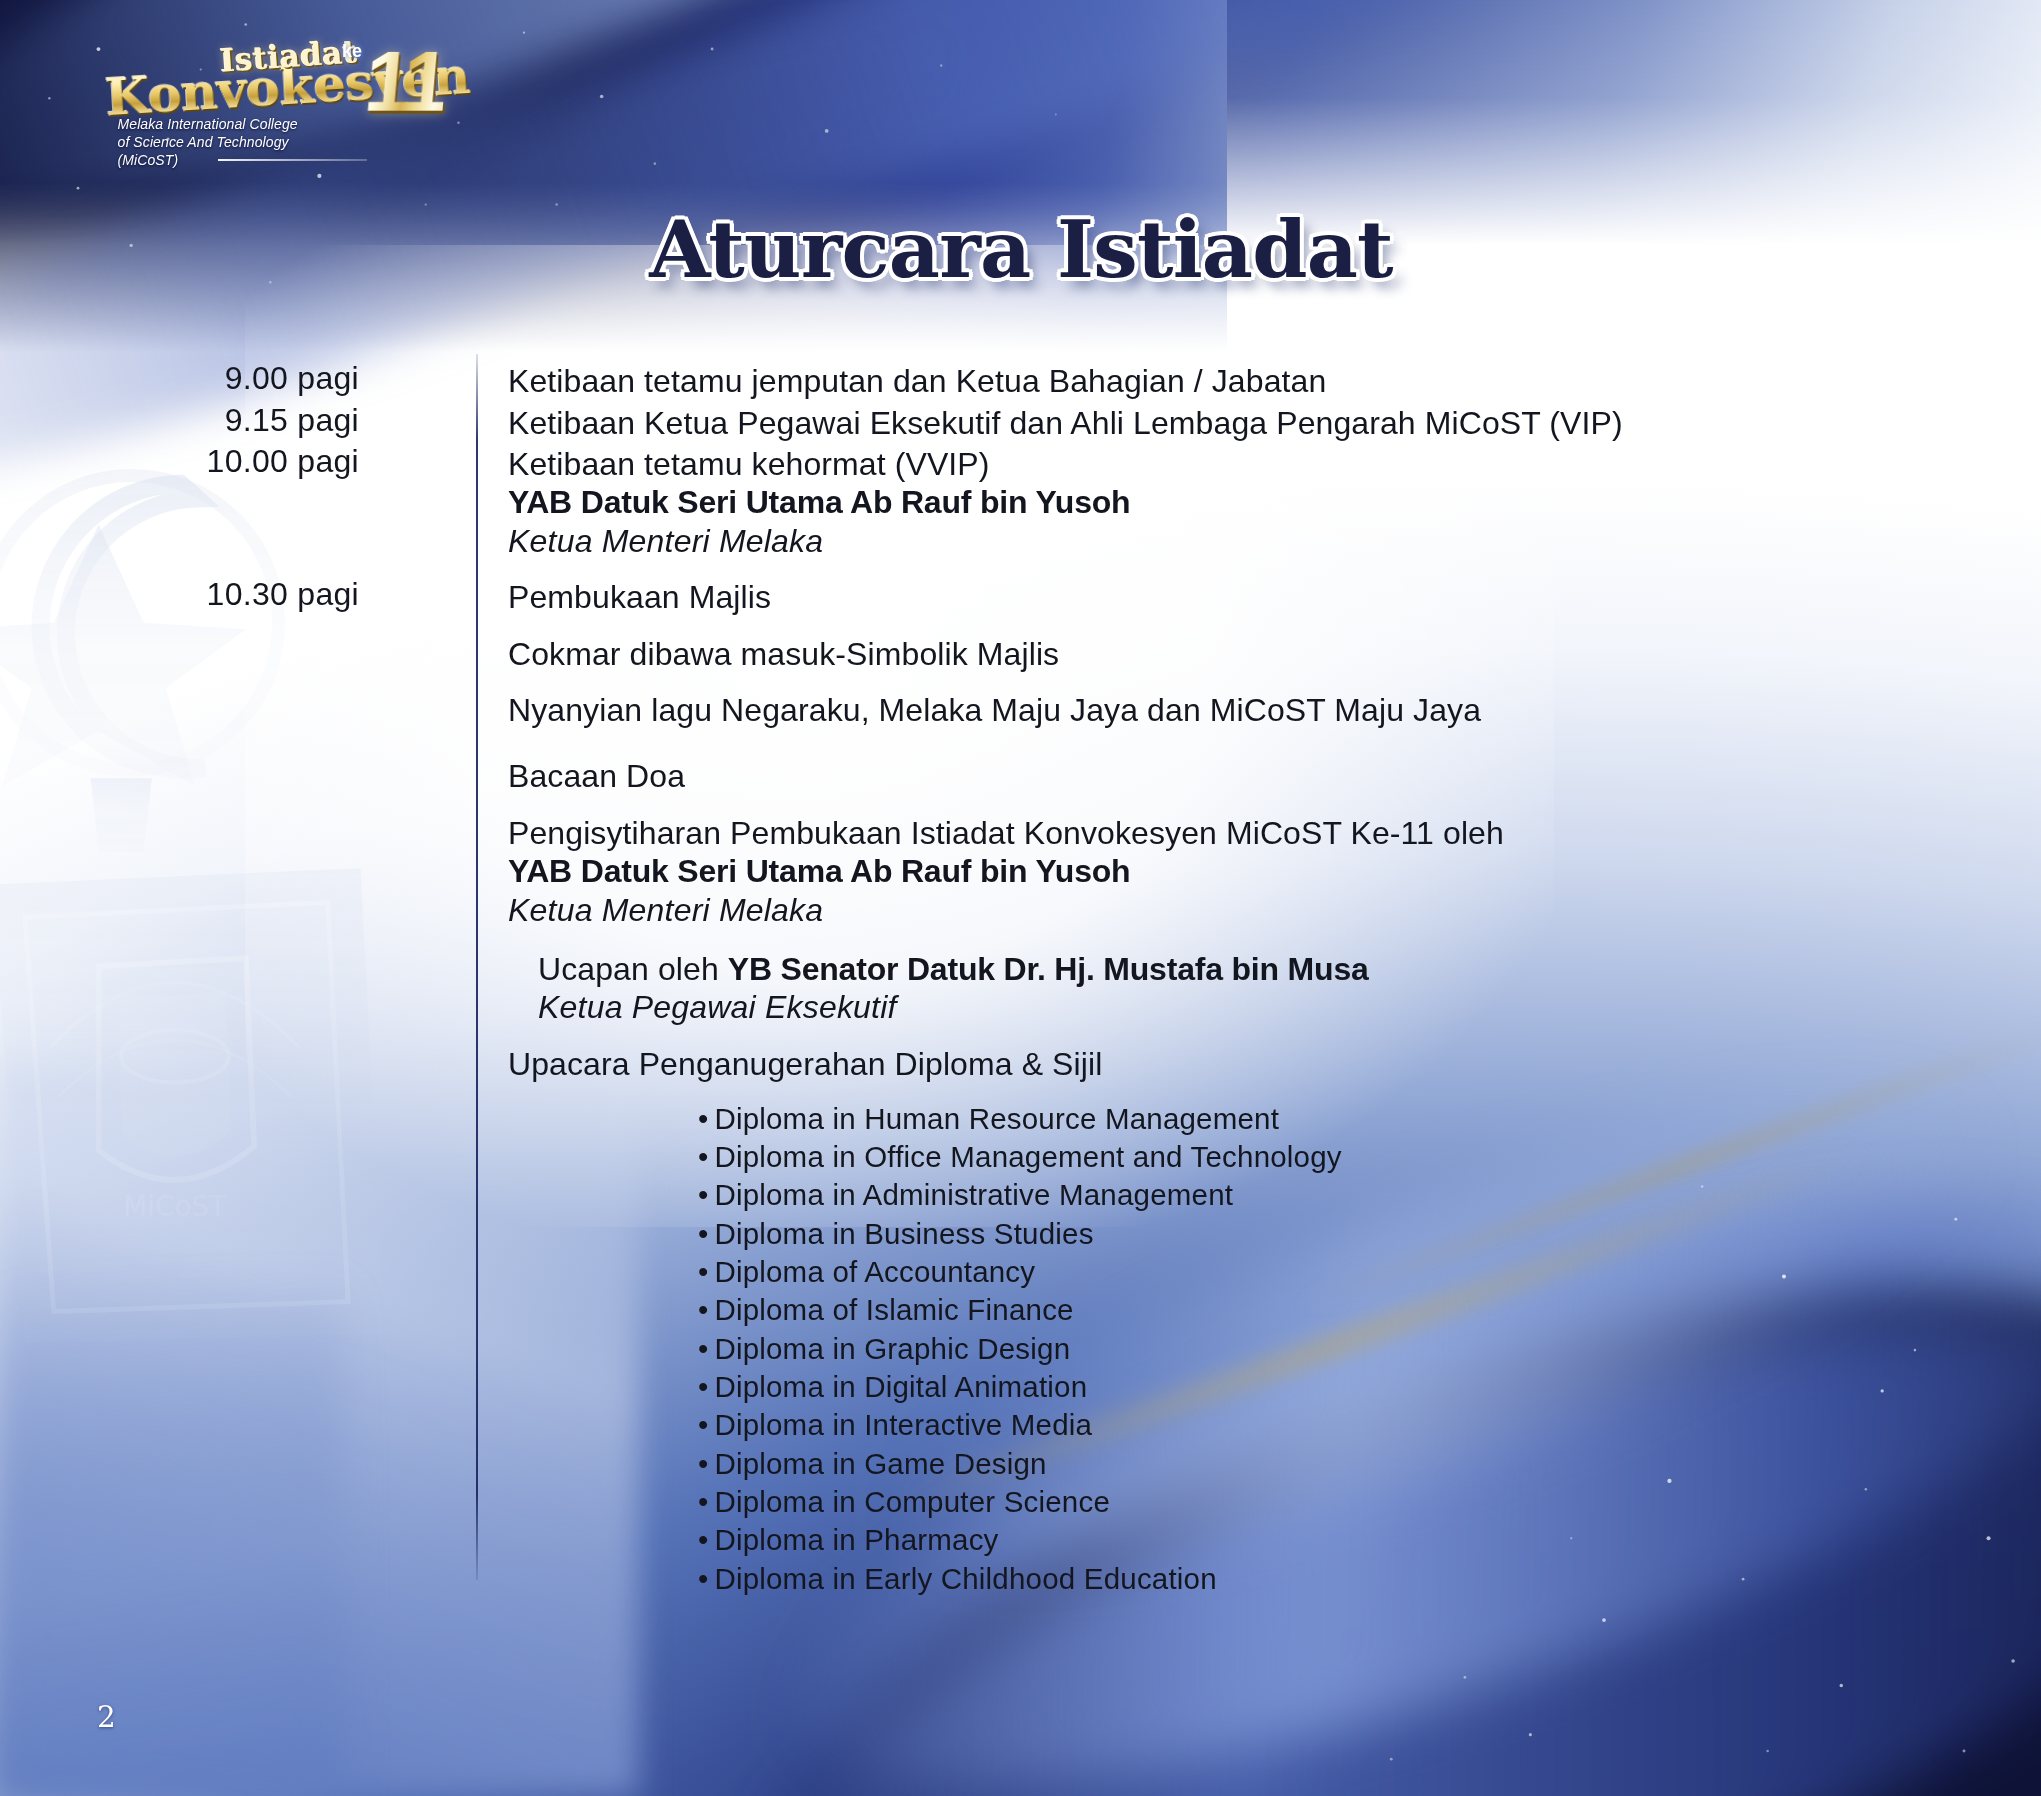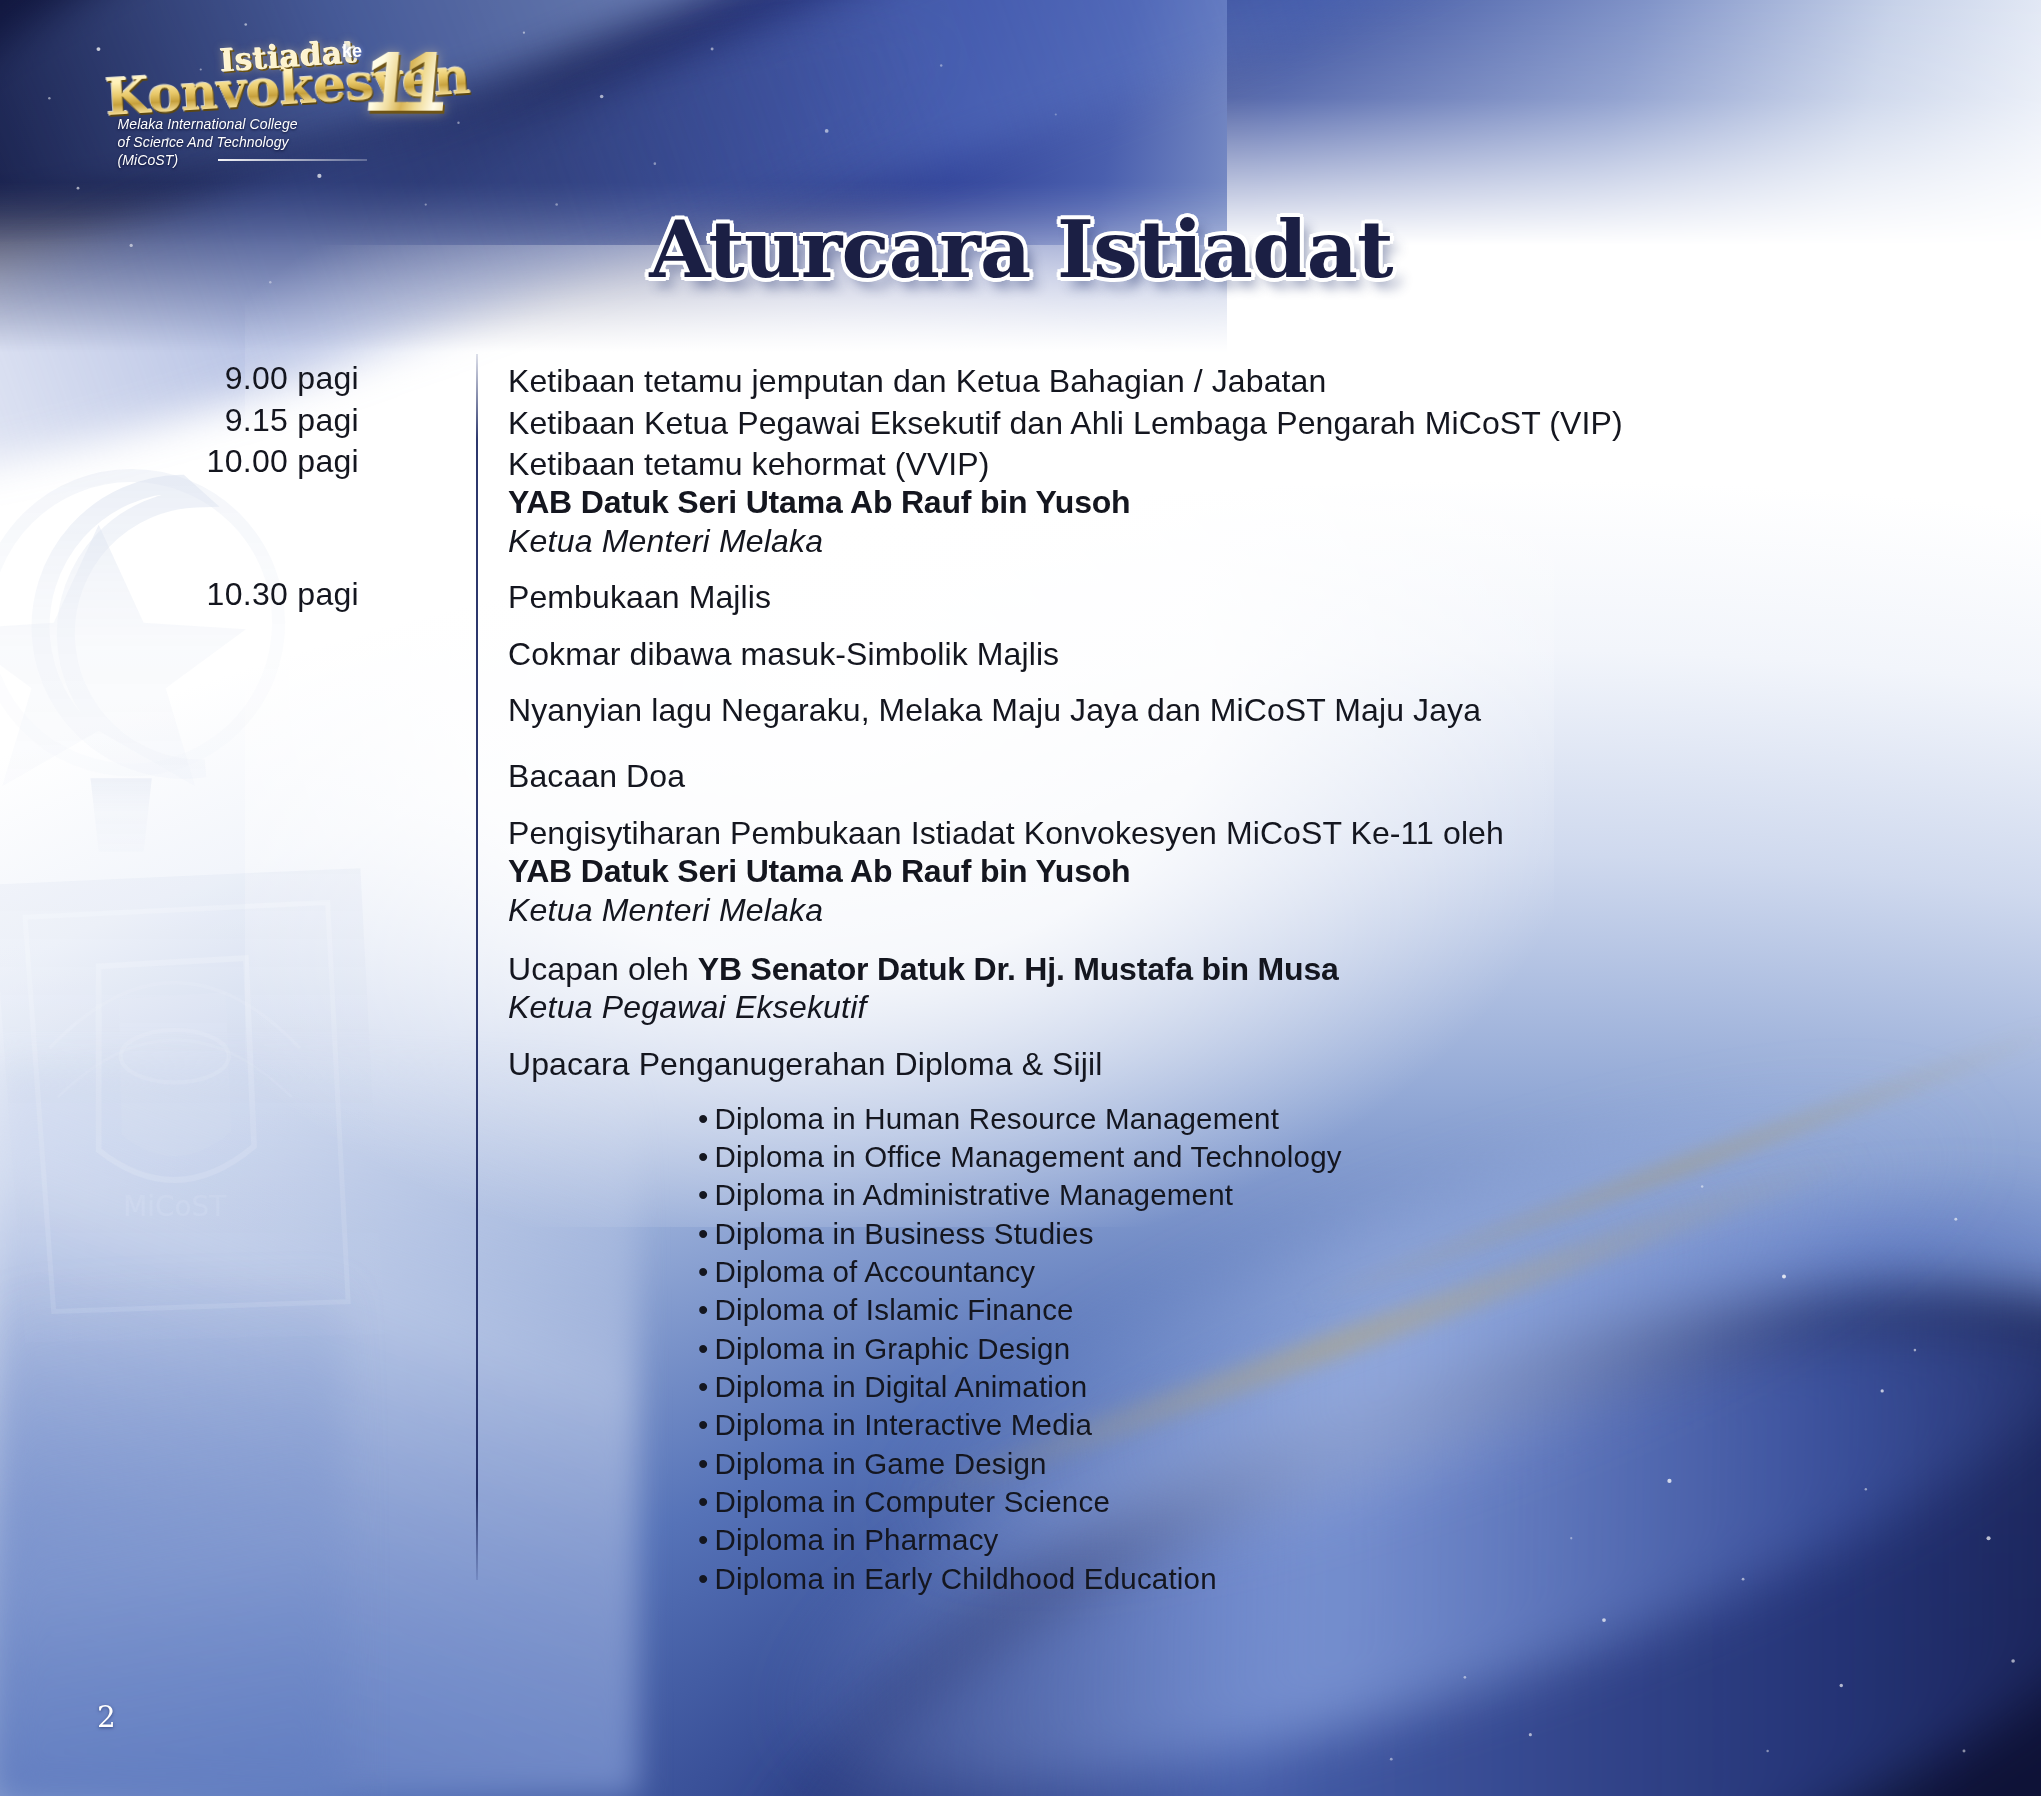--- a/index.html
+++ b/index.html
@@ -322,21 +322,21 @@
           </div>
         </div>
         <div class="row" style="margin-top: 18px;">
           <div class="time"></div>
           <div class="body">
             <div class="ev">Pengisytiharan Pembukaan Istiadat Konvokesyen MiCoST Ke-11 oleh</div>
             <div class="ev name">YAB Datuk Seri Utama Ab Rauf bin Yusoh</div>
             <div class="ev role">Ketua Menteri Melaka</div>
           </div>
         </div>
-        <div class="row" style="margin-top: 21px;">
+        <div class="row" style="margin-top: 21px; gap: 30px;">
           <div class="time"></div>
           <div class="body">
             <div class="ev"><span>Ucapan oleh </span><span class="b">YB Senator Datuk Dr. Hj. Mustafa bin Musa</span></div>
             <div class="ev role">Ketua Pegawai Eksekutif</div>
           </div>
         </div>
         <div class="row" style="margin-top: 18px; align-items: flex-end;">
           <div class="time"></div>
           <div class="body">
             <div class="ev">Upacara Penganugerahan Diploma &amp; Sijil</div>

